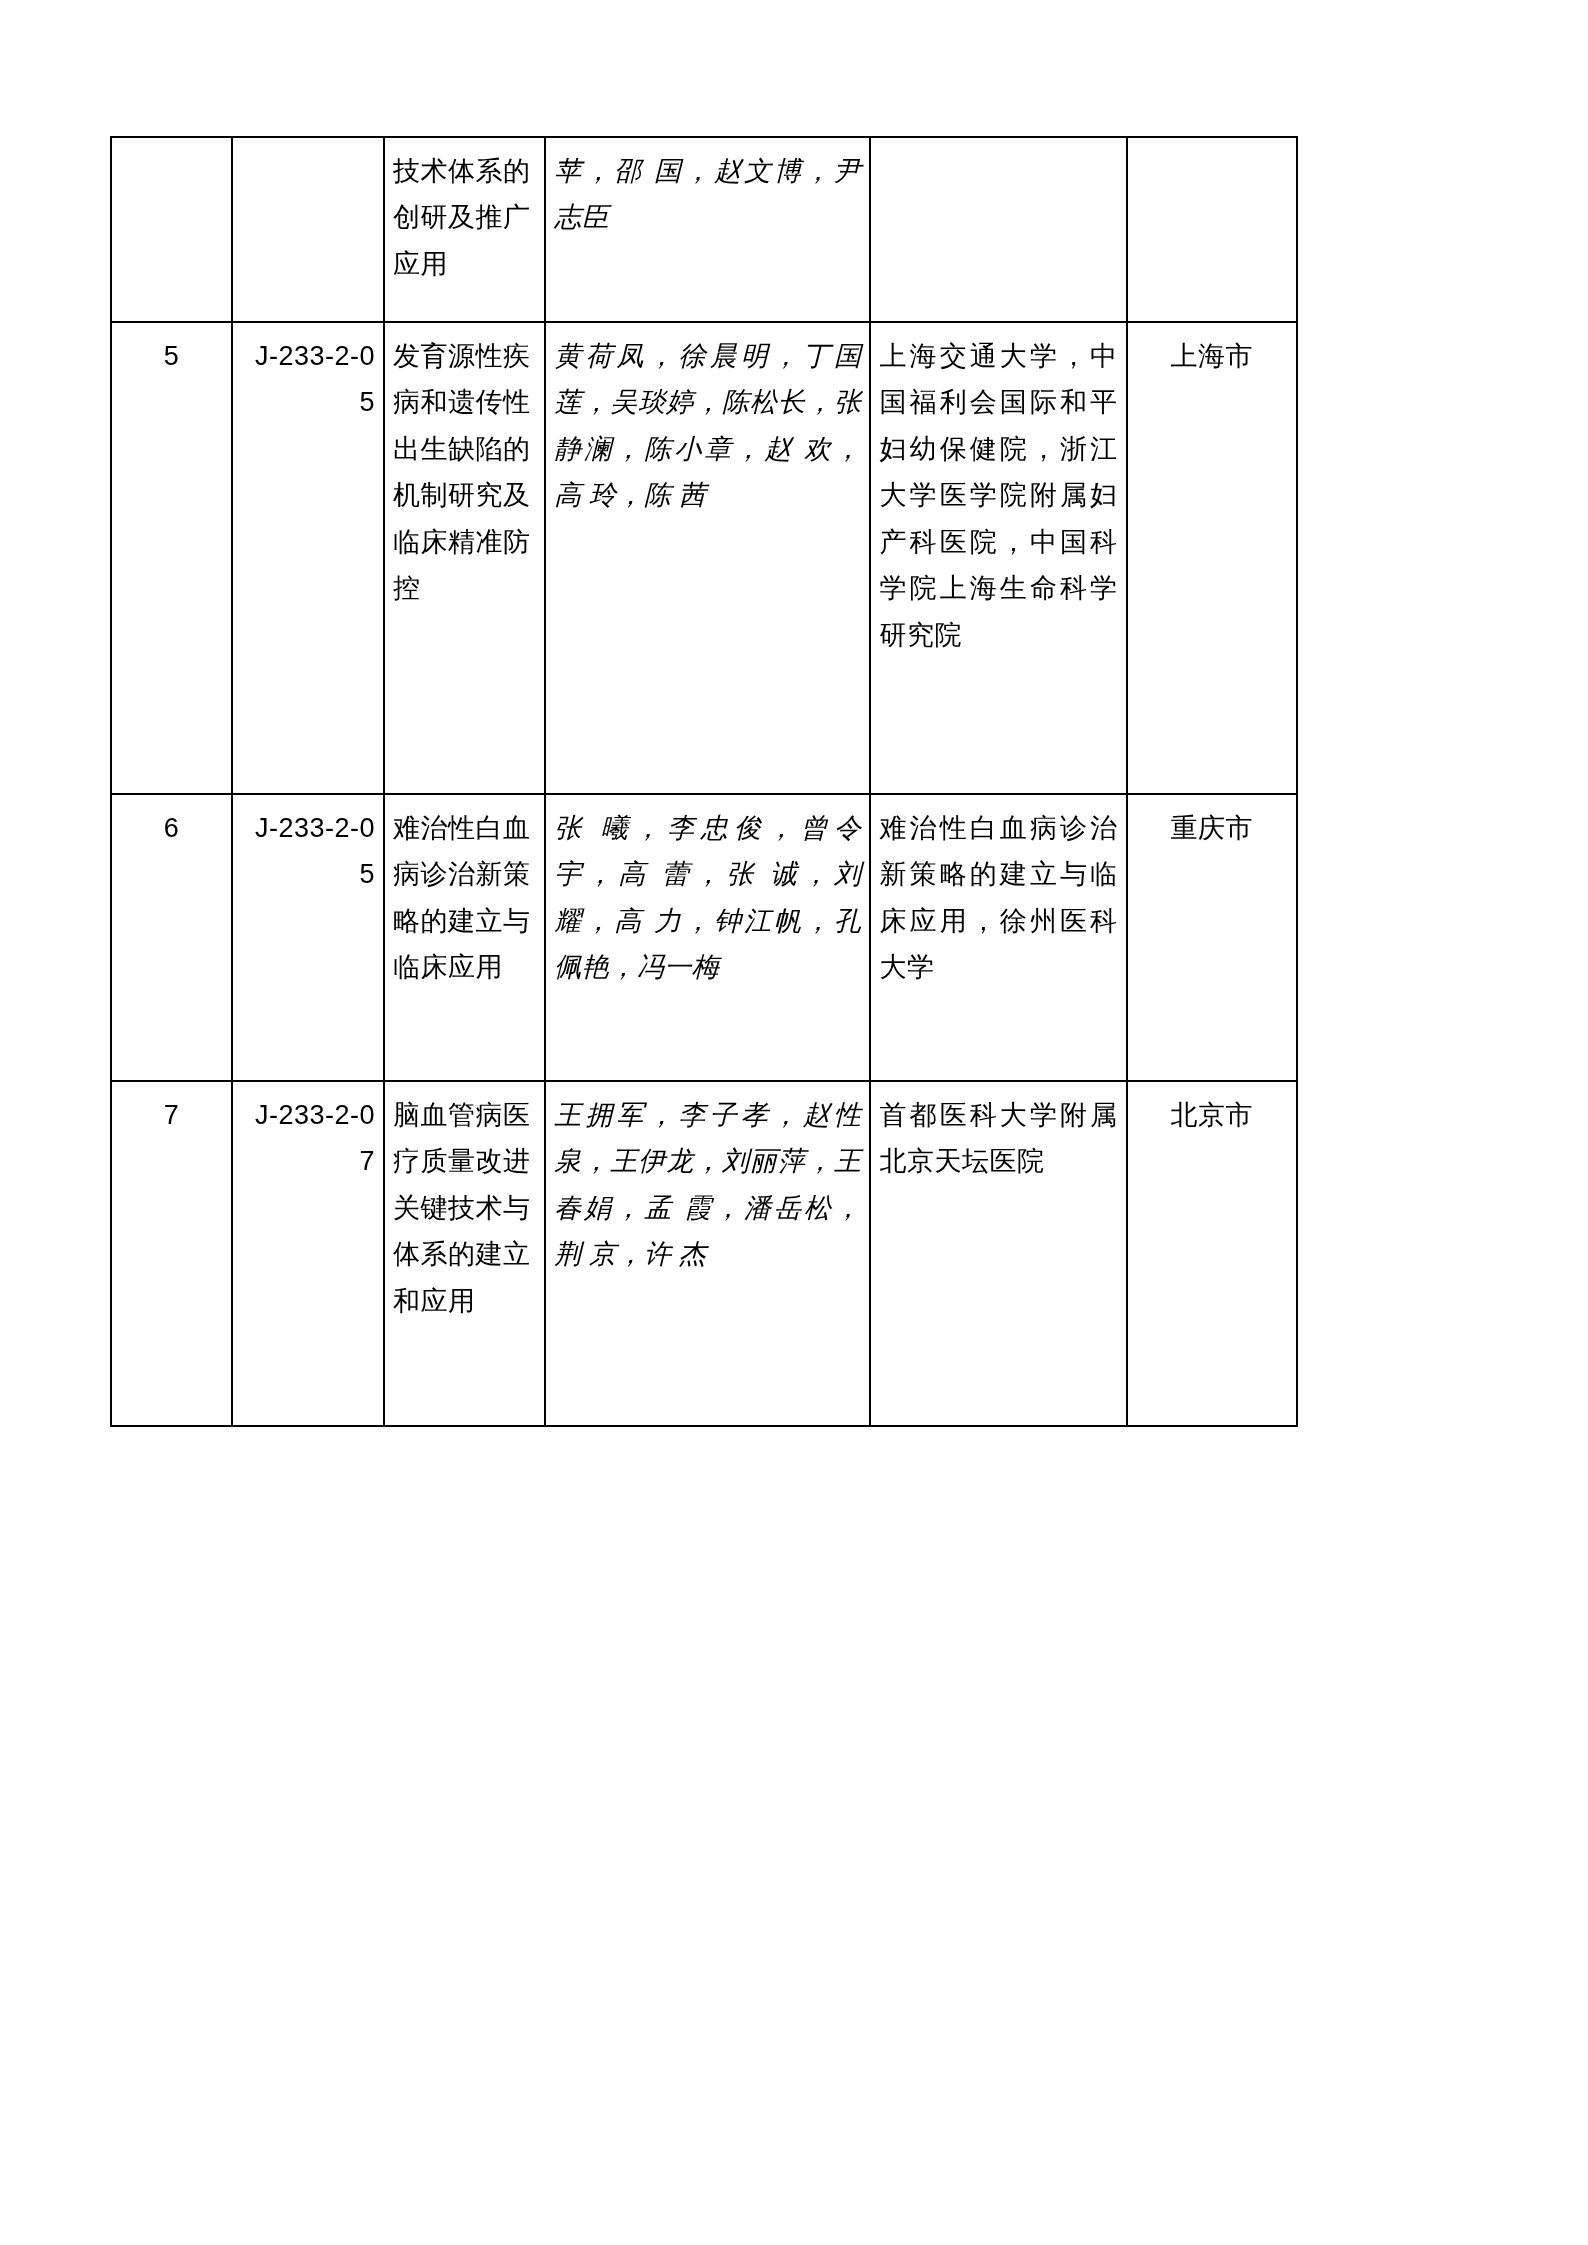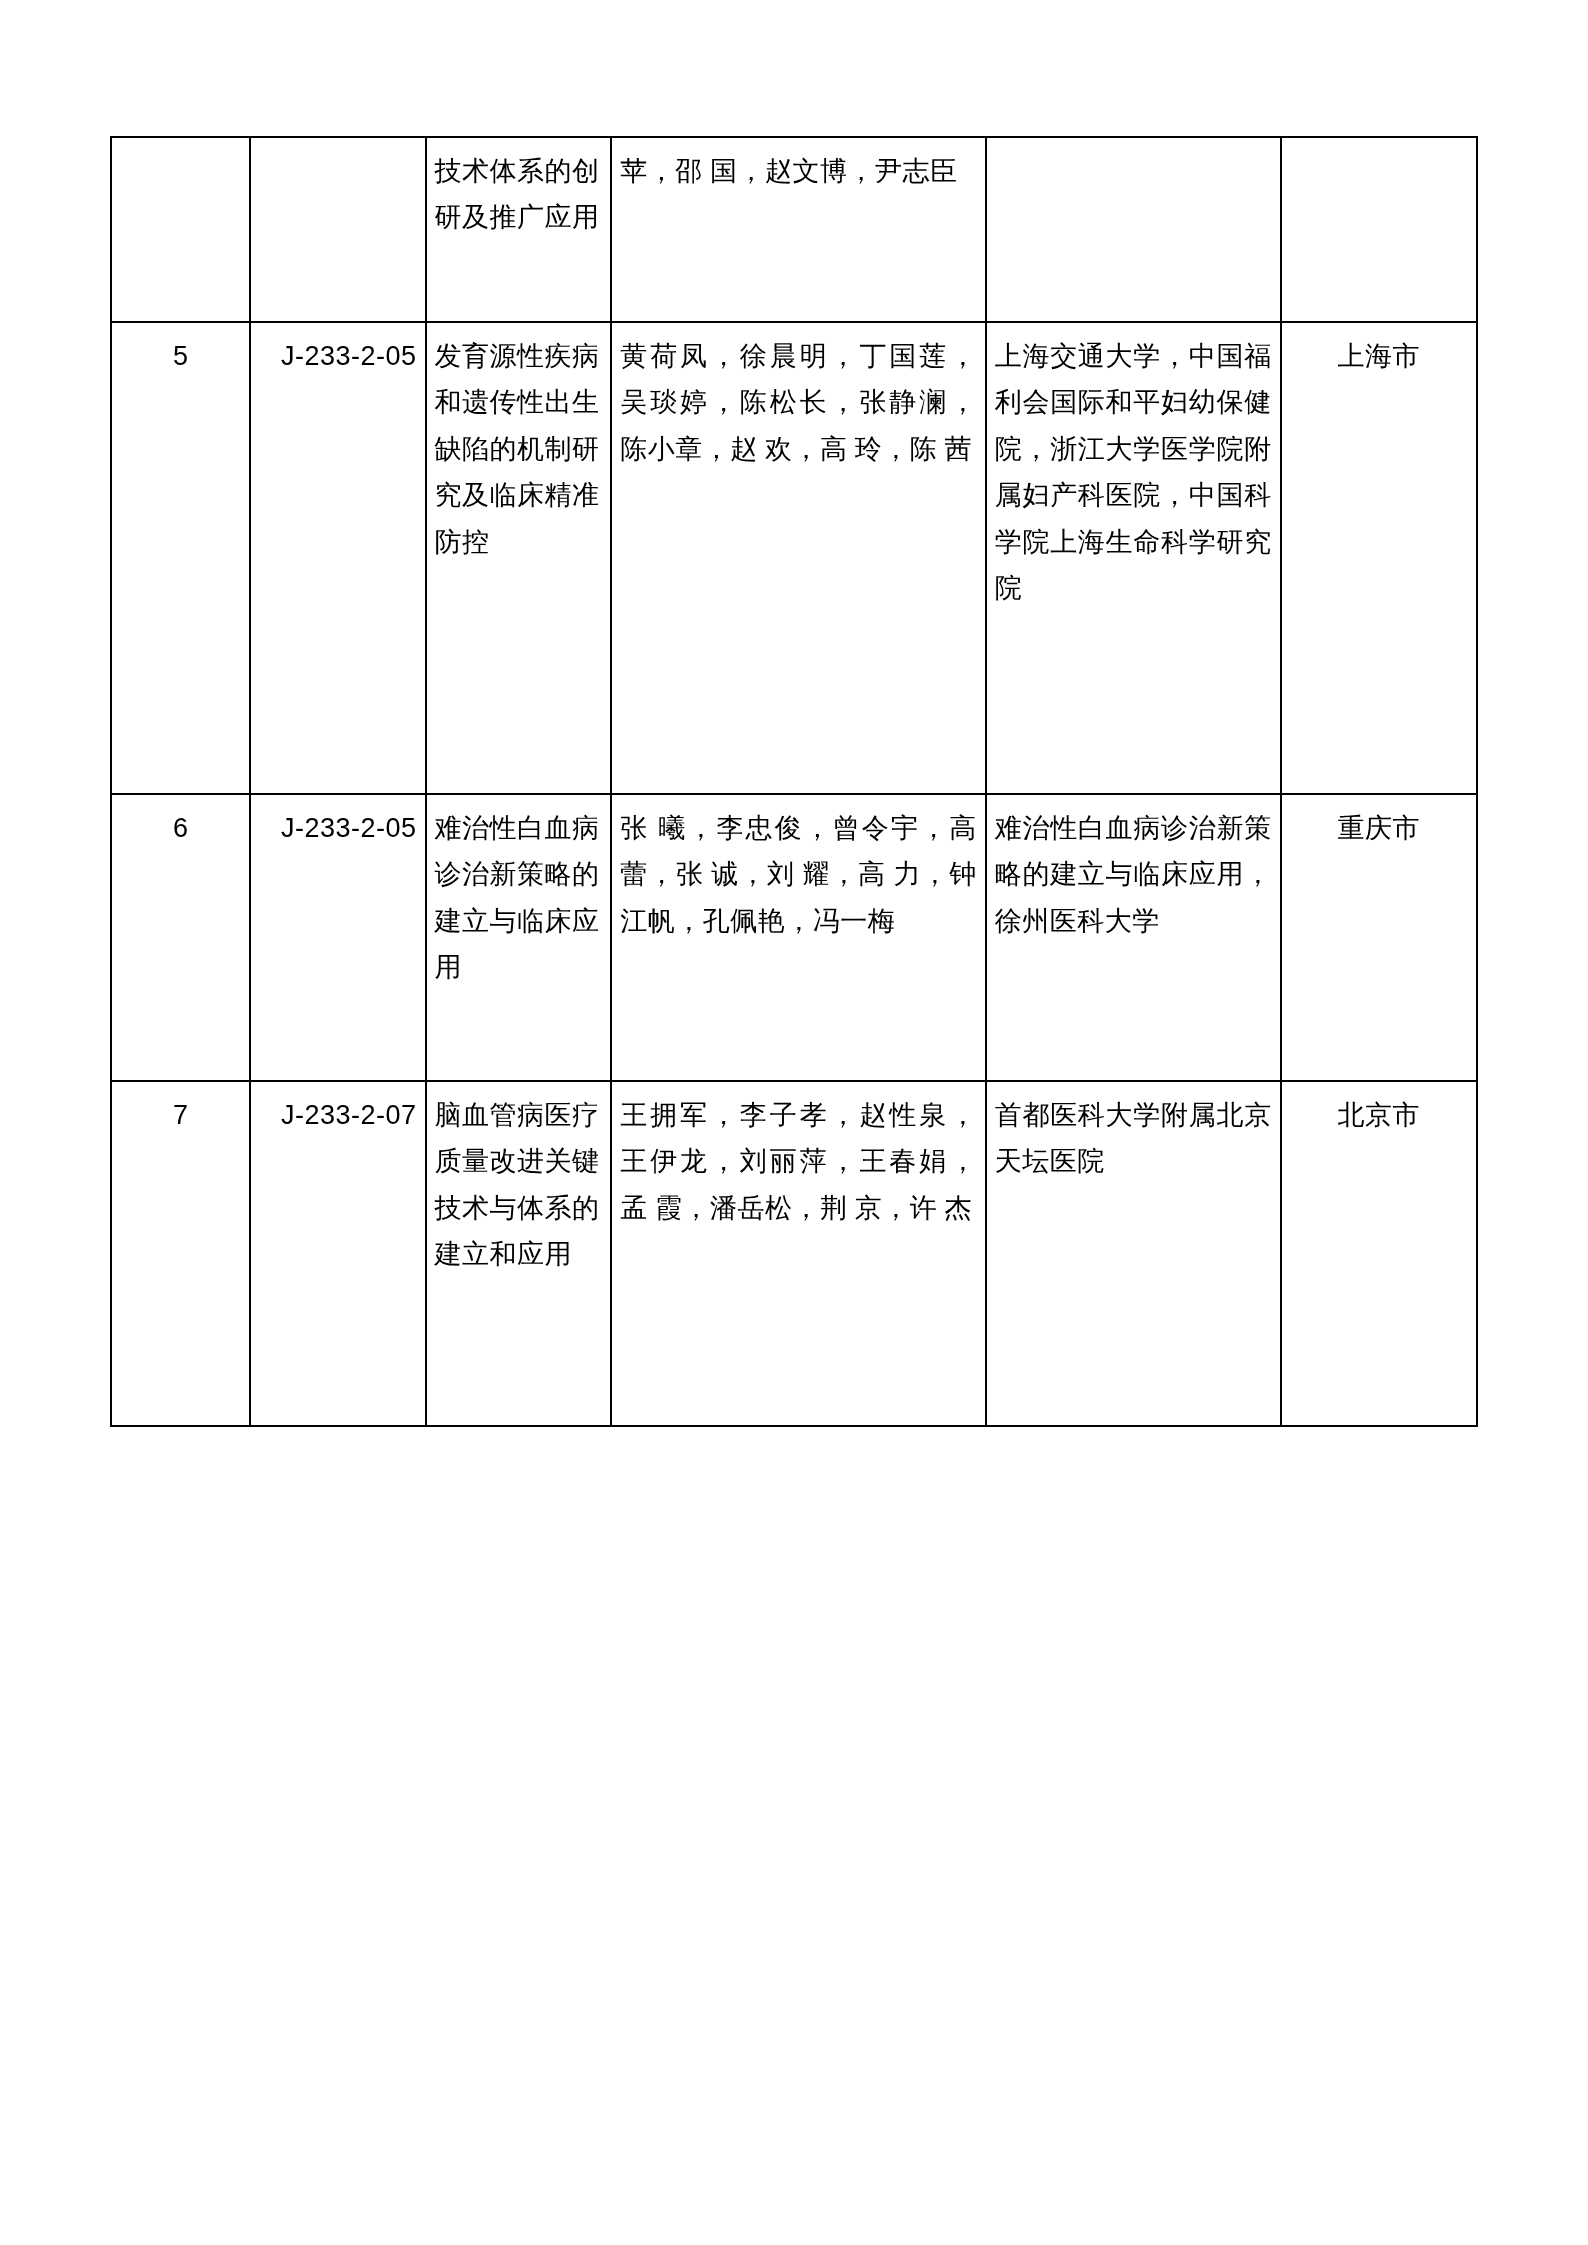--- a/index.html
+++ b/index.html
@@ -23,21 +23,21 @@
     background: #ffffff;
   }
   .table-wrap {
     position: absolute;
     left: 110px;
     top: 136px;
     width: 1368px;
   }
   table.award-table {
     border-collapse: collapse;
-    width: 1368px;
+    width: 1188px;
     table-layout: fixed;
   }
   table.award-table td {
     border: 2px solid #000000;
     vertical-align: top;
     padding: 10px 8px 14px 8px;
     font-size: 27px;
     line-height: 1.72;
     letter-spacing: 0.5px;
   }
@@ -68,20 +68,21 @@
     line-height: 1.95;
     padding-left: 6px;
     padding-right: 4px;
   }
   td.cell-people {
     text-align: justify;
     text-align-last: left;
     line-height: 1.95;
     padding-left: 8px;
     padding-right: 8px;
+    font-style: italic;
   }
   td.cell-org {
     text-align: justify;
     text-align-last: left;
     line-height: 1.95;
     padding-left: 8px;
     padding-right: 8px;
   }
   td.cell-region {
     text-align: center;

